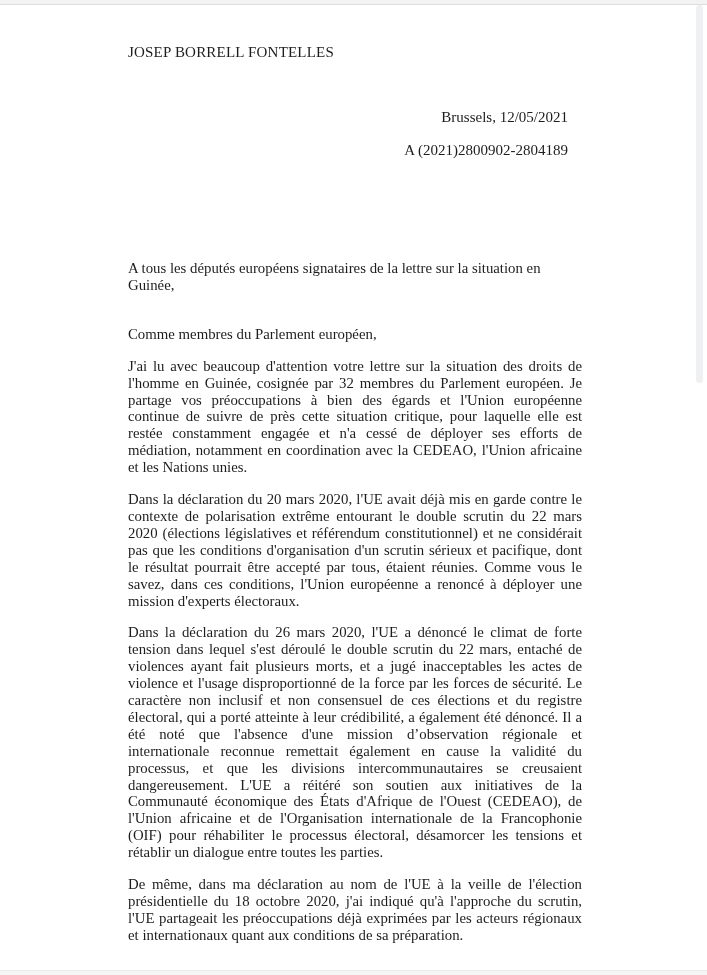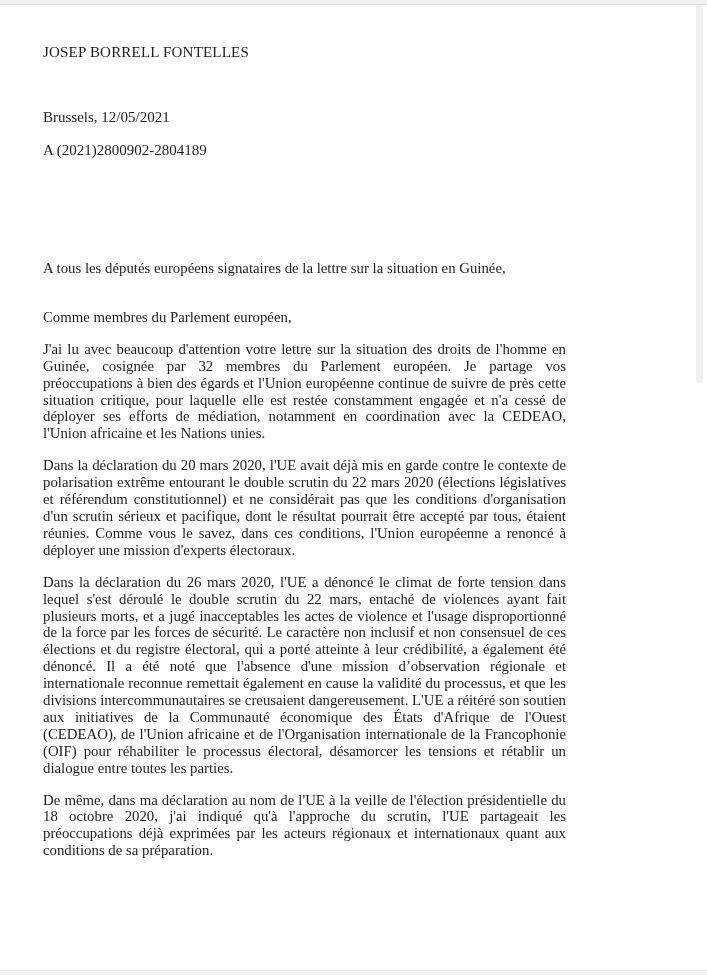--- a/index.html
+++ b/index.html
@@ -33,36 +33,36 @@
     position: absolute;
     top: 5px;
     right: 4px;
     width: 7px;
     height: 378px;
     border-radius: 4px;
     background: #eff0f1;
   }
   .page {
     position: absolute;
-    top: 0; left: 0;
+    top: 0; left: 16px;
     width: 633px;
     box-sizing: border-box;
-    padding: 44px 67px 0 43px;
+    padding: 44px 67px 0 112px;
   }
   .sender-line {
     font-size: 15px;
     line-height: 17px;
     margin: 0 0 18px 0;
     letter-spacing: 0.2px;
     white-space: nowrap;
   }
   .dateblock {
     margin-top: 48px;
     padding-right: 14px;
-    text-align: left;
+    text-align: right;
   }
   .date-line {
     font-size: 15px;
     line-height: 17px;
   }
   .ref-line {
     font-size: 15px;
     line-height: 17px;
     margin-top: 16px;
   }

